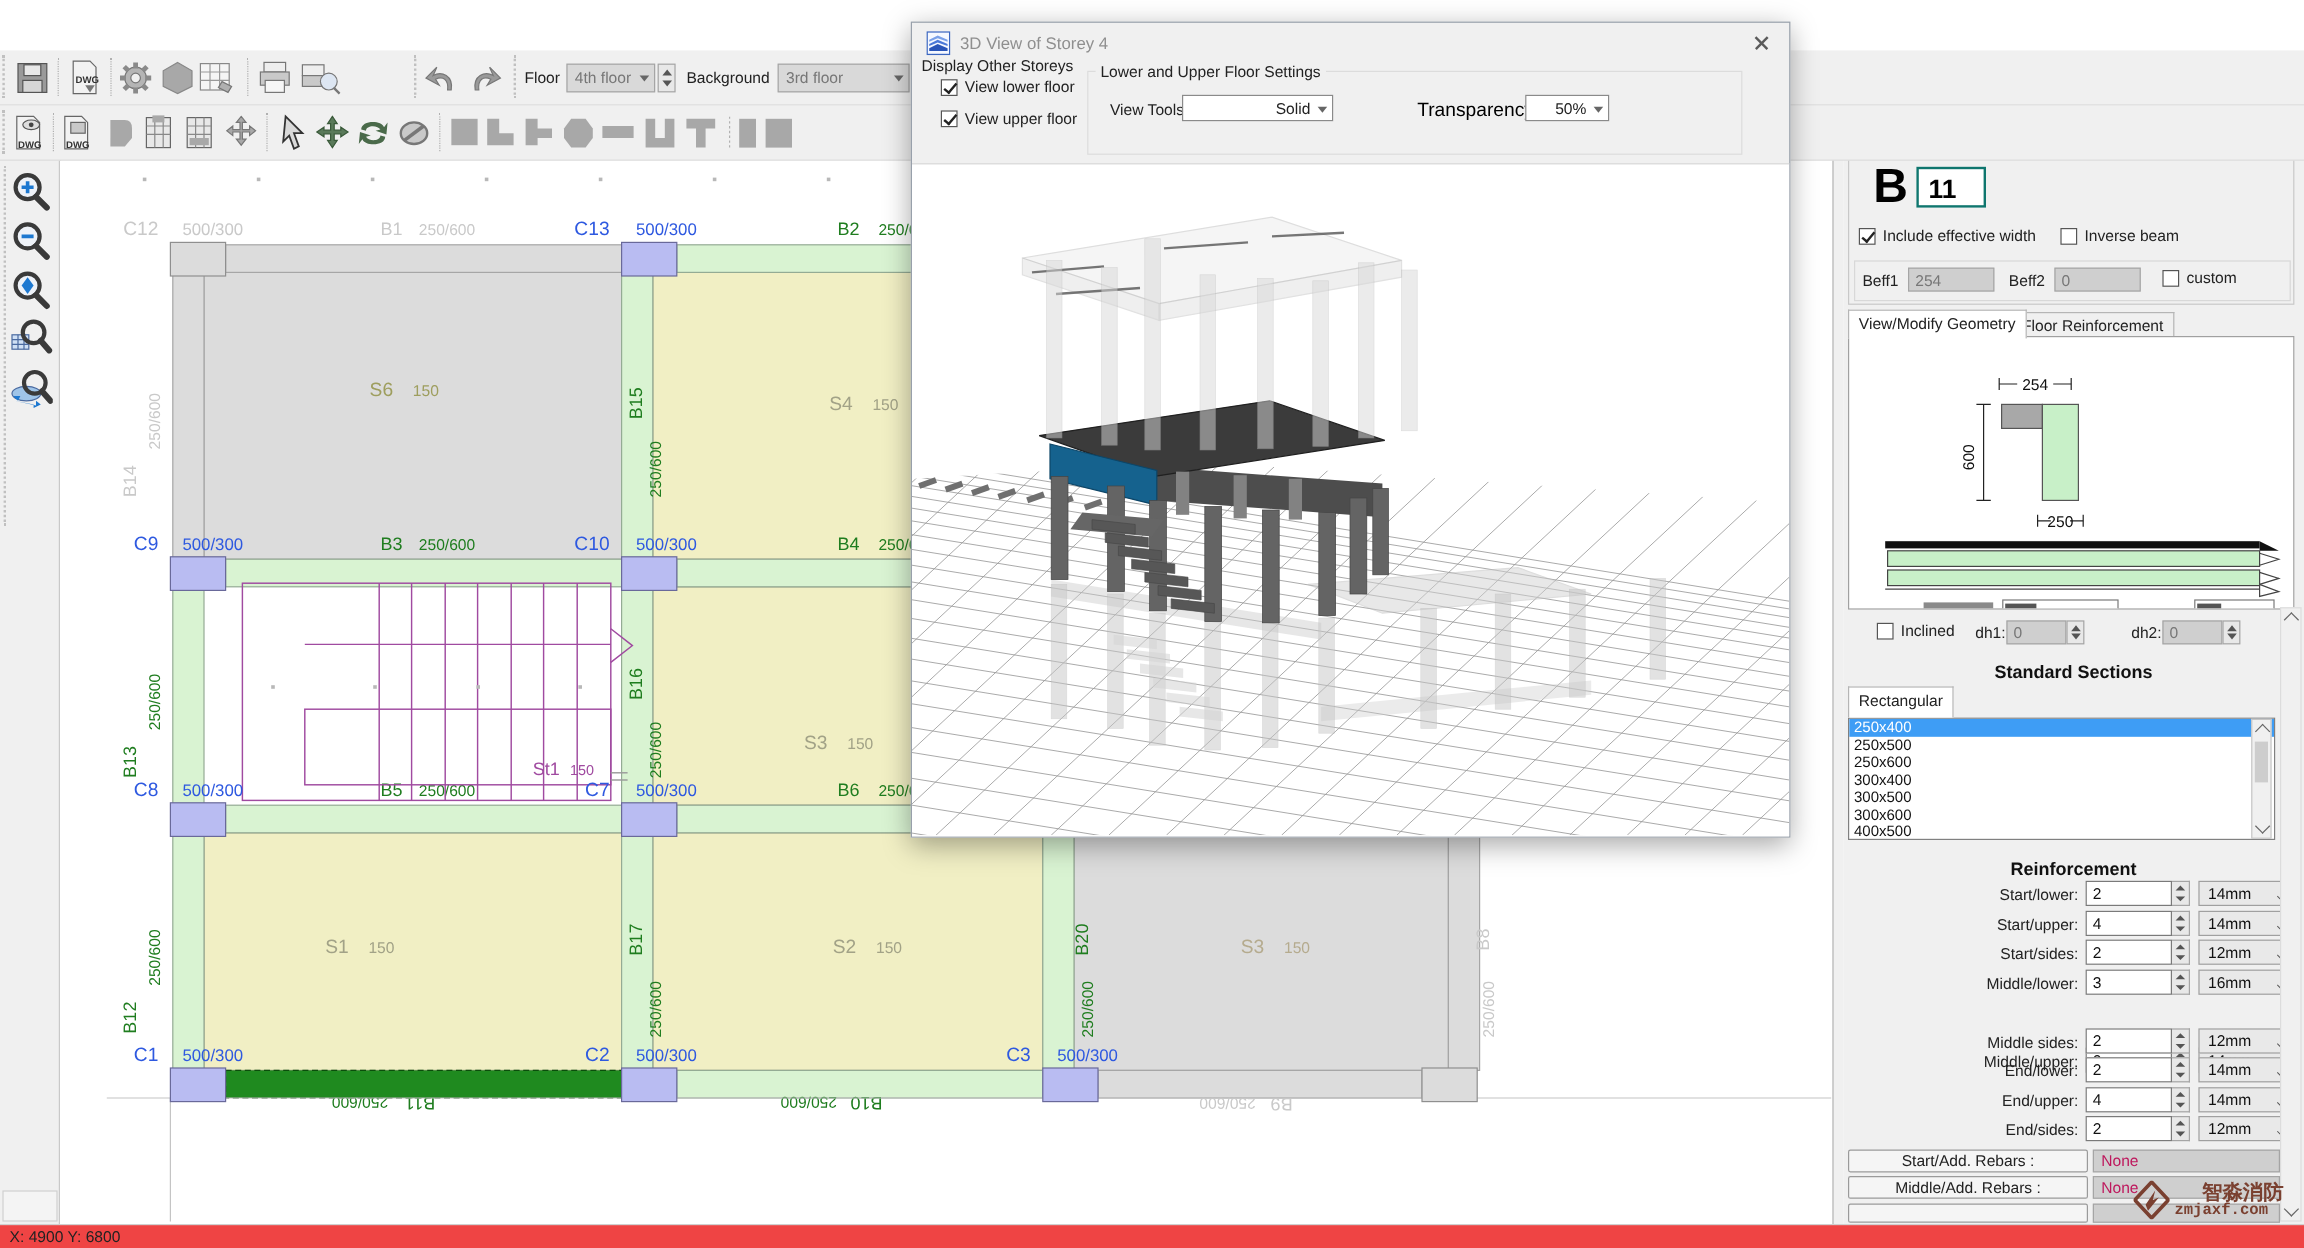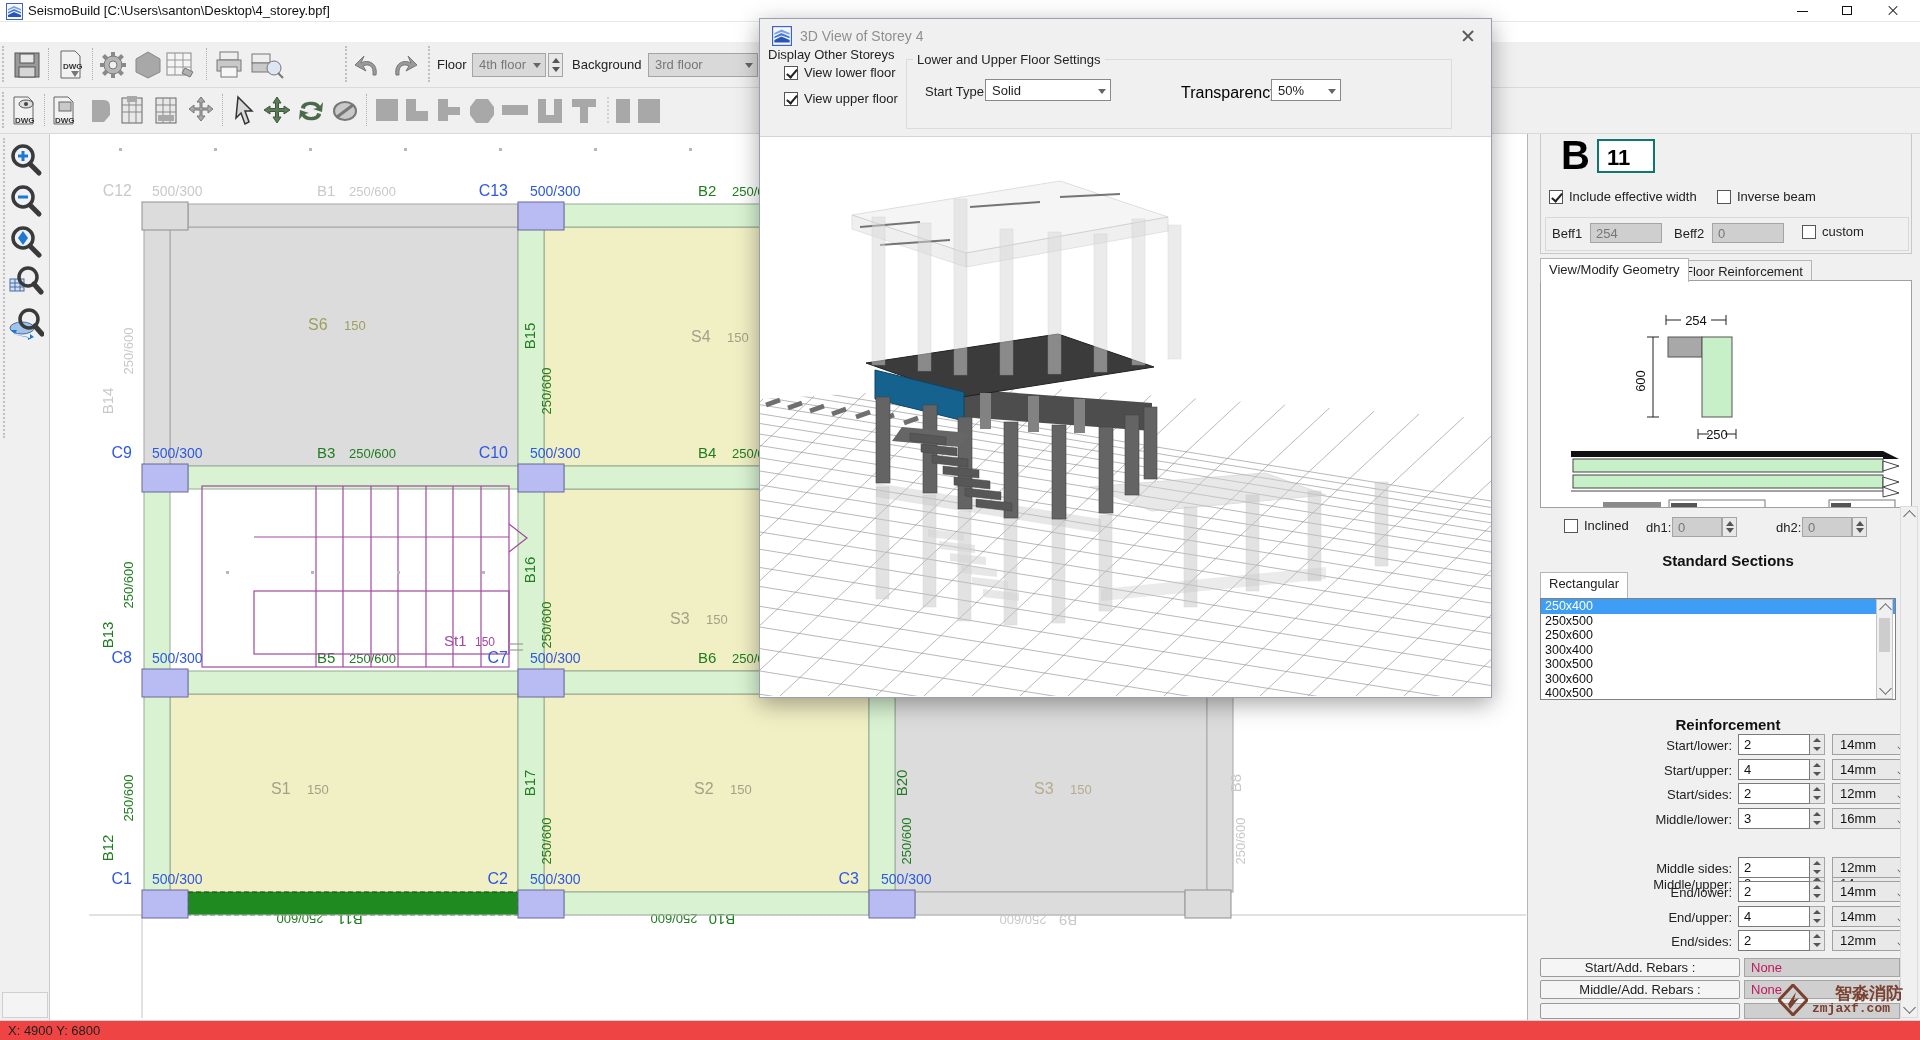--- a/index.html
+++ b/index.html
@@ -31,21 +31,21 @@
   .spin .up{top:4px;border-bottom:5px solid #555;}
   .spin .dn{bottom:4px;border-top:5px solid #555;}
   
   #lefttools{left:0;top:134px;width:50px;height:886px;background:#f0f0f0;border-right:1px solid #c9c9c9;}
   #lefttools .dots{position:absolute;left:3px;top:4px;width:2px;height:300px;border-left:2px dotted #c0c0c0;}
   #lefttools .endbox{position:absolute;left:2px;bottom:2px;width:46px;height:26px;border:1px solid #cfcfcf;background:#f4f4f4;}
   .ltool{position:absolute;left:8px;width:36px;height:36px;}
   
   #canvas{left:51px;top:134px;width:1476px;height:886px;background:#fff;overflow:hidden;}
   
-  #dialog{left:759px;top:18px;width:733px;height:680px;background:#f0f0f0;border:1px solid #98a0ab;box-shadow:0 6px 22px rgba(0,0,0,.35);}
+  #dialog{left:759px;top:18px;width:733px;height:680px;background:#f0f0f0;border:1px solid #98a0ab;box-shadow:0 6px 22px rgba(0,0,0,.35);text-align:right;}
   #dlg-title{position:absolute;left:0;top:0;width:100%;height:34px;}
   #dlg-title .t{position:absolute;left:40px;top:9px;font-size:14px;color:#8f8f8f;}
   #dlg-close{position:absolute;right:14px;top:8px;width:18px;height:18px;}
   #dlg-close .x1,#dlg-close .x2{position:absolute;left:2px;top:8px;width:14px;height:1.6px;background:#5a5a5a;}
   #dlg-close .x1{transform:rotate(45deg);} #dlg-close .x2{transform:rotate(-45deg);}
   .grp{position:absolute;border:1px solid #dcdcdc;background:#f0f0f0;}
   .grp .glabel{position:absolute;left:6px;top:-8px;background:#f0f0f0;padding:0 4px;font-size:13px;color:#222;}
   .cbrow{position:absolute;display:flex;align-items:center;gap:6px;font-size:13px;color:#222;}
   .cb{width:14px;height:14px;border:1px solid #555;background:#fff;position:relative;flex:none;}
   .cb.on:after{content:"";position:absolute;left:4px;top:0px;width:4px;height:9px;border-right:2px solid #222;border-bottom:2px solid #222;transform:rotate(40deg);}
@@ -81,39 +81,20 @@
   #watermark{left:1778px;top:982px;width:142px;height:40px;z-index:60;}
   #watermark .l1{position:absolute;left:32px;top:0;font-size:17px;font-weight:bold;color:#7a4030;margin-left:25px;}
   #watermark .l2{position:absolute;left:34px;top:19px;font-size:13px;font-weight:bold;color:#7a4030;font-family:"Liberation Mono","DejaVu Sans Mono",monospace;}
   text{font-family:"Liberation Sans","DejaVu Sans",sans-serif;}
 </style>
 </head>
 <body>
 
 <div id="app">
 
-  <div class="abs" id="titlebar">
-    <svg class="abs" style="left:6px;top:3px" width="17" height="17" viewBox="0 0 17 17">
-      <rect x="0.5" y="0.5" width="16" height="16" fill="#f5f8ff" stroke="#3a66c0"></rect>
-      <path d="M2 12 L8 9 L15 12 L15 14 L2 14 Z" fill="#2a55b8"></path>
-      <path d="M2 9 L8 6 L15 9 L15 10.5 L8 8 L2 10.5 Z" fill="#4a78d8"></path>
-      <path d="M2 6 L8 3 L15 6 L15 7.5 L8 5 L2 7.5 Z" fill="#7aa0e8"></path>
-    </svg>
-    <span class="title">SeismoBuild  [C:\Users\santon\Desktop\4_storey.bpf]</span>
-    <div class="wbtn" style="right:100px">
-        <div class="bar"></div>
-      </div>
-    <div class="wbtn" style="right:55px">
-        <div class="box"></div>
-      </div>
-    <div class="wbtn" style="right:10px">
-        <div class="x1"></div>
-        <div class="x2"></div>
-      </div>
-  </div>
 
 
   <div class="abs toolbar" id="tb1">
     <div class="handle" style="left:2px"></div>
     <svg class="abs" style="left:12px;top:8px" width="30" height="30">
         <rect x="3" y="3" width="24" height="24" fill="#9a9a9a" stroke="#555"></rect>
         <rect x="8" y="4" width="14" height="9" fill="#e8e8e8" stroke="#555"></rect>
         <rect x="7" y="17" width="16" height="10" fill="#d6d6d6" stroke="#555"></rect>
       </svg>
     <div class="sep" style="left:48px"></div>
@@ -718,21 +699,21 @@
     <div class="cbrow" style="left:24px;top:46px">
         <span class="cb on"></span>
         <span>View lower floor</span>
       </div>
     <div class="cbrow" style="left:24px;top:72px">
         <span class="cb on"></span>
         <span>View upper floor</span>
       </div>
     <div class="grp" style="left:146px;top:40px;width:546px;height:70px">
       <span class="glabel">Lower and Upper Floor Settings</span>
-      <span class="ptext abs" style="left:18px;top:24px">Start Type</span>
+      <span class="ptext abs" style="left:18px;top:24px">View Tools</span>
       <div class="combo" style="left:78px;top:19px;width:126px;height:22px"><span>Solid</span><span class="chev"></span></div>
       <div class="abs" style="left:274px;top:24px" style2="">Transparency</div>
       <div class="combo" style="left:364px;top:19px;width:70px;height:22px"><span>50%</span><span class="chev"></span></div>
     </div>
     <div id="viewport">
       <svg width="731" height="559" viewBox="0 0 731 559">
         <defs>
             <clipPath id="gclip">
               <polygon points="0,262 240,248 731,282 731,559 0,559"></polygon>
             </clipPath>

